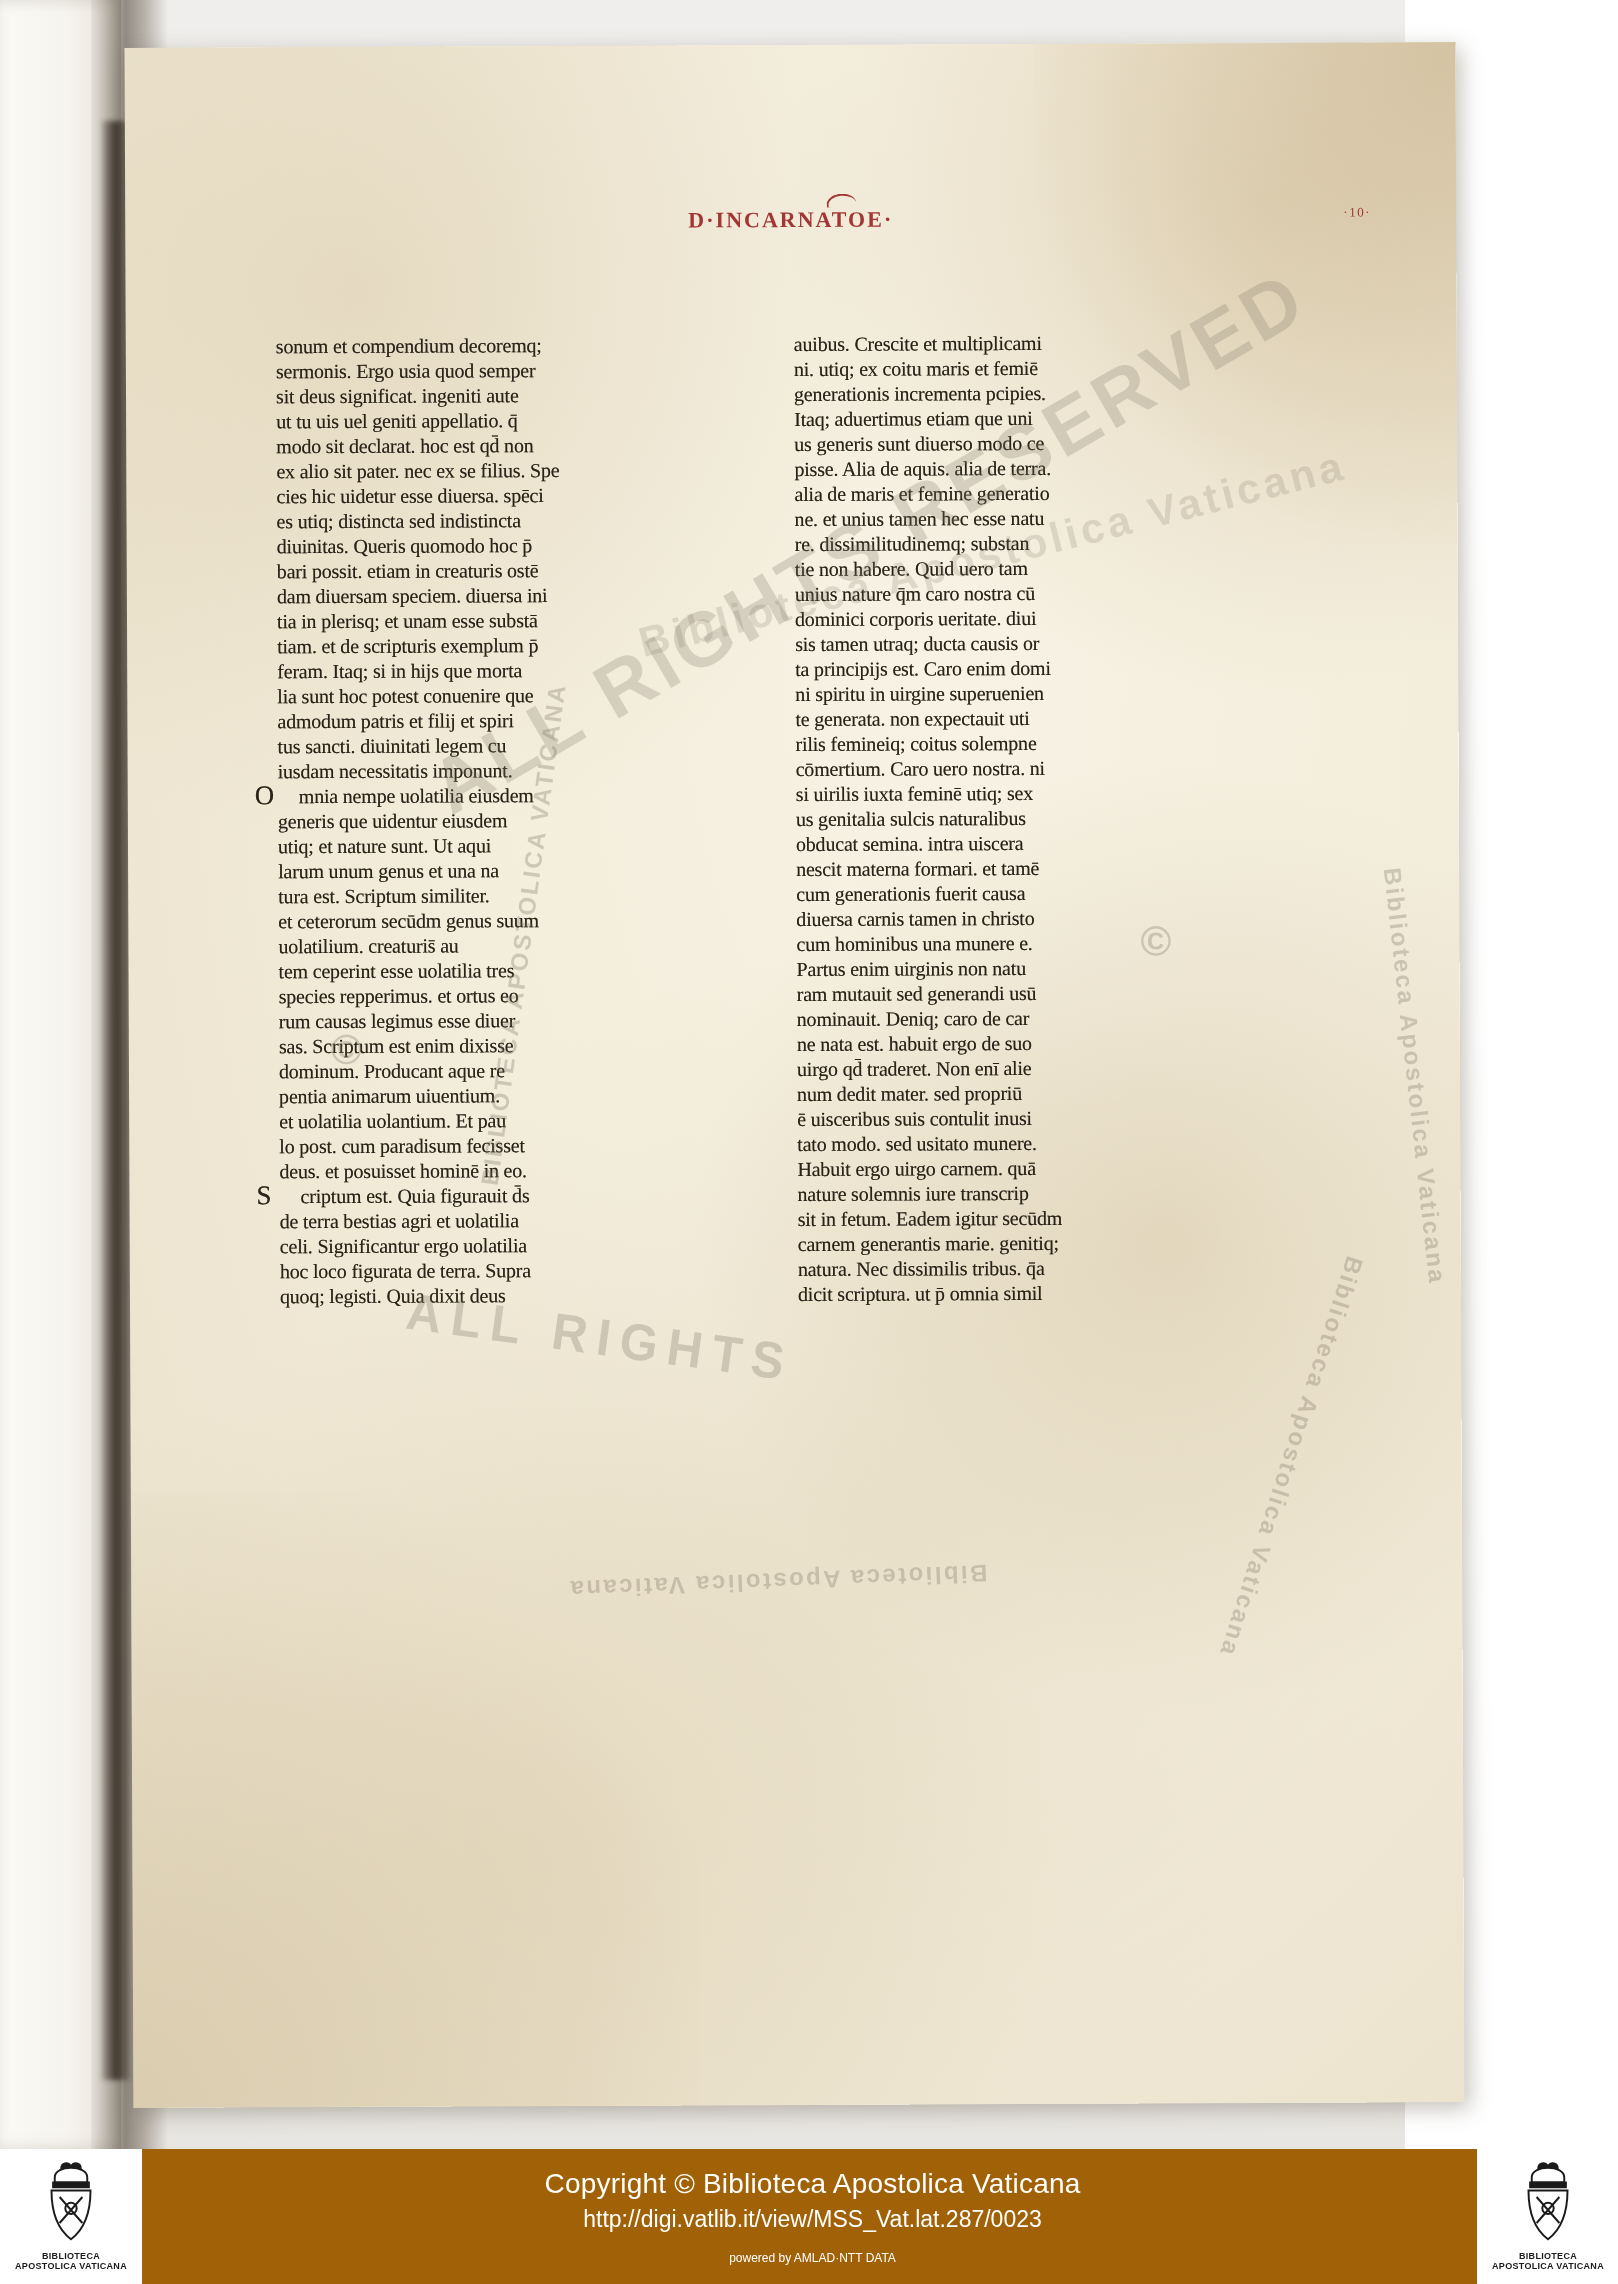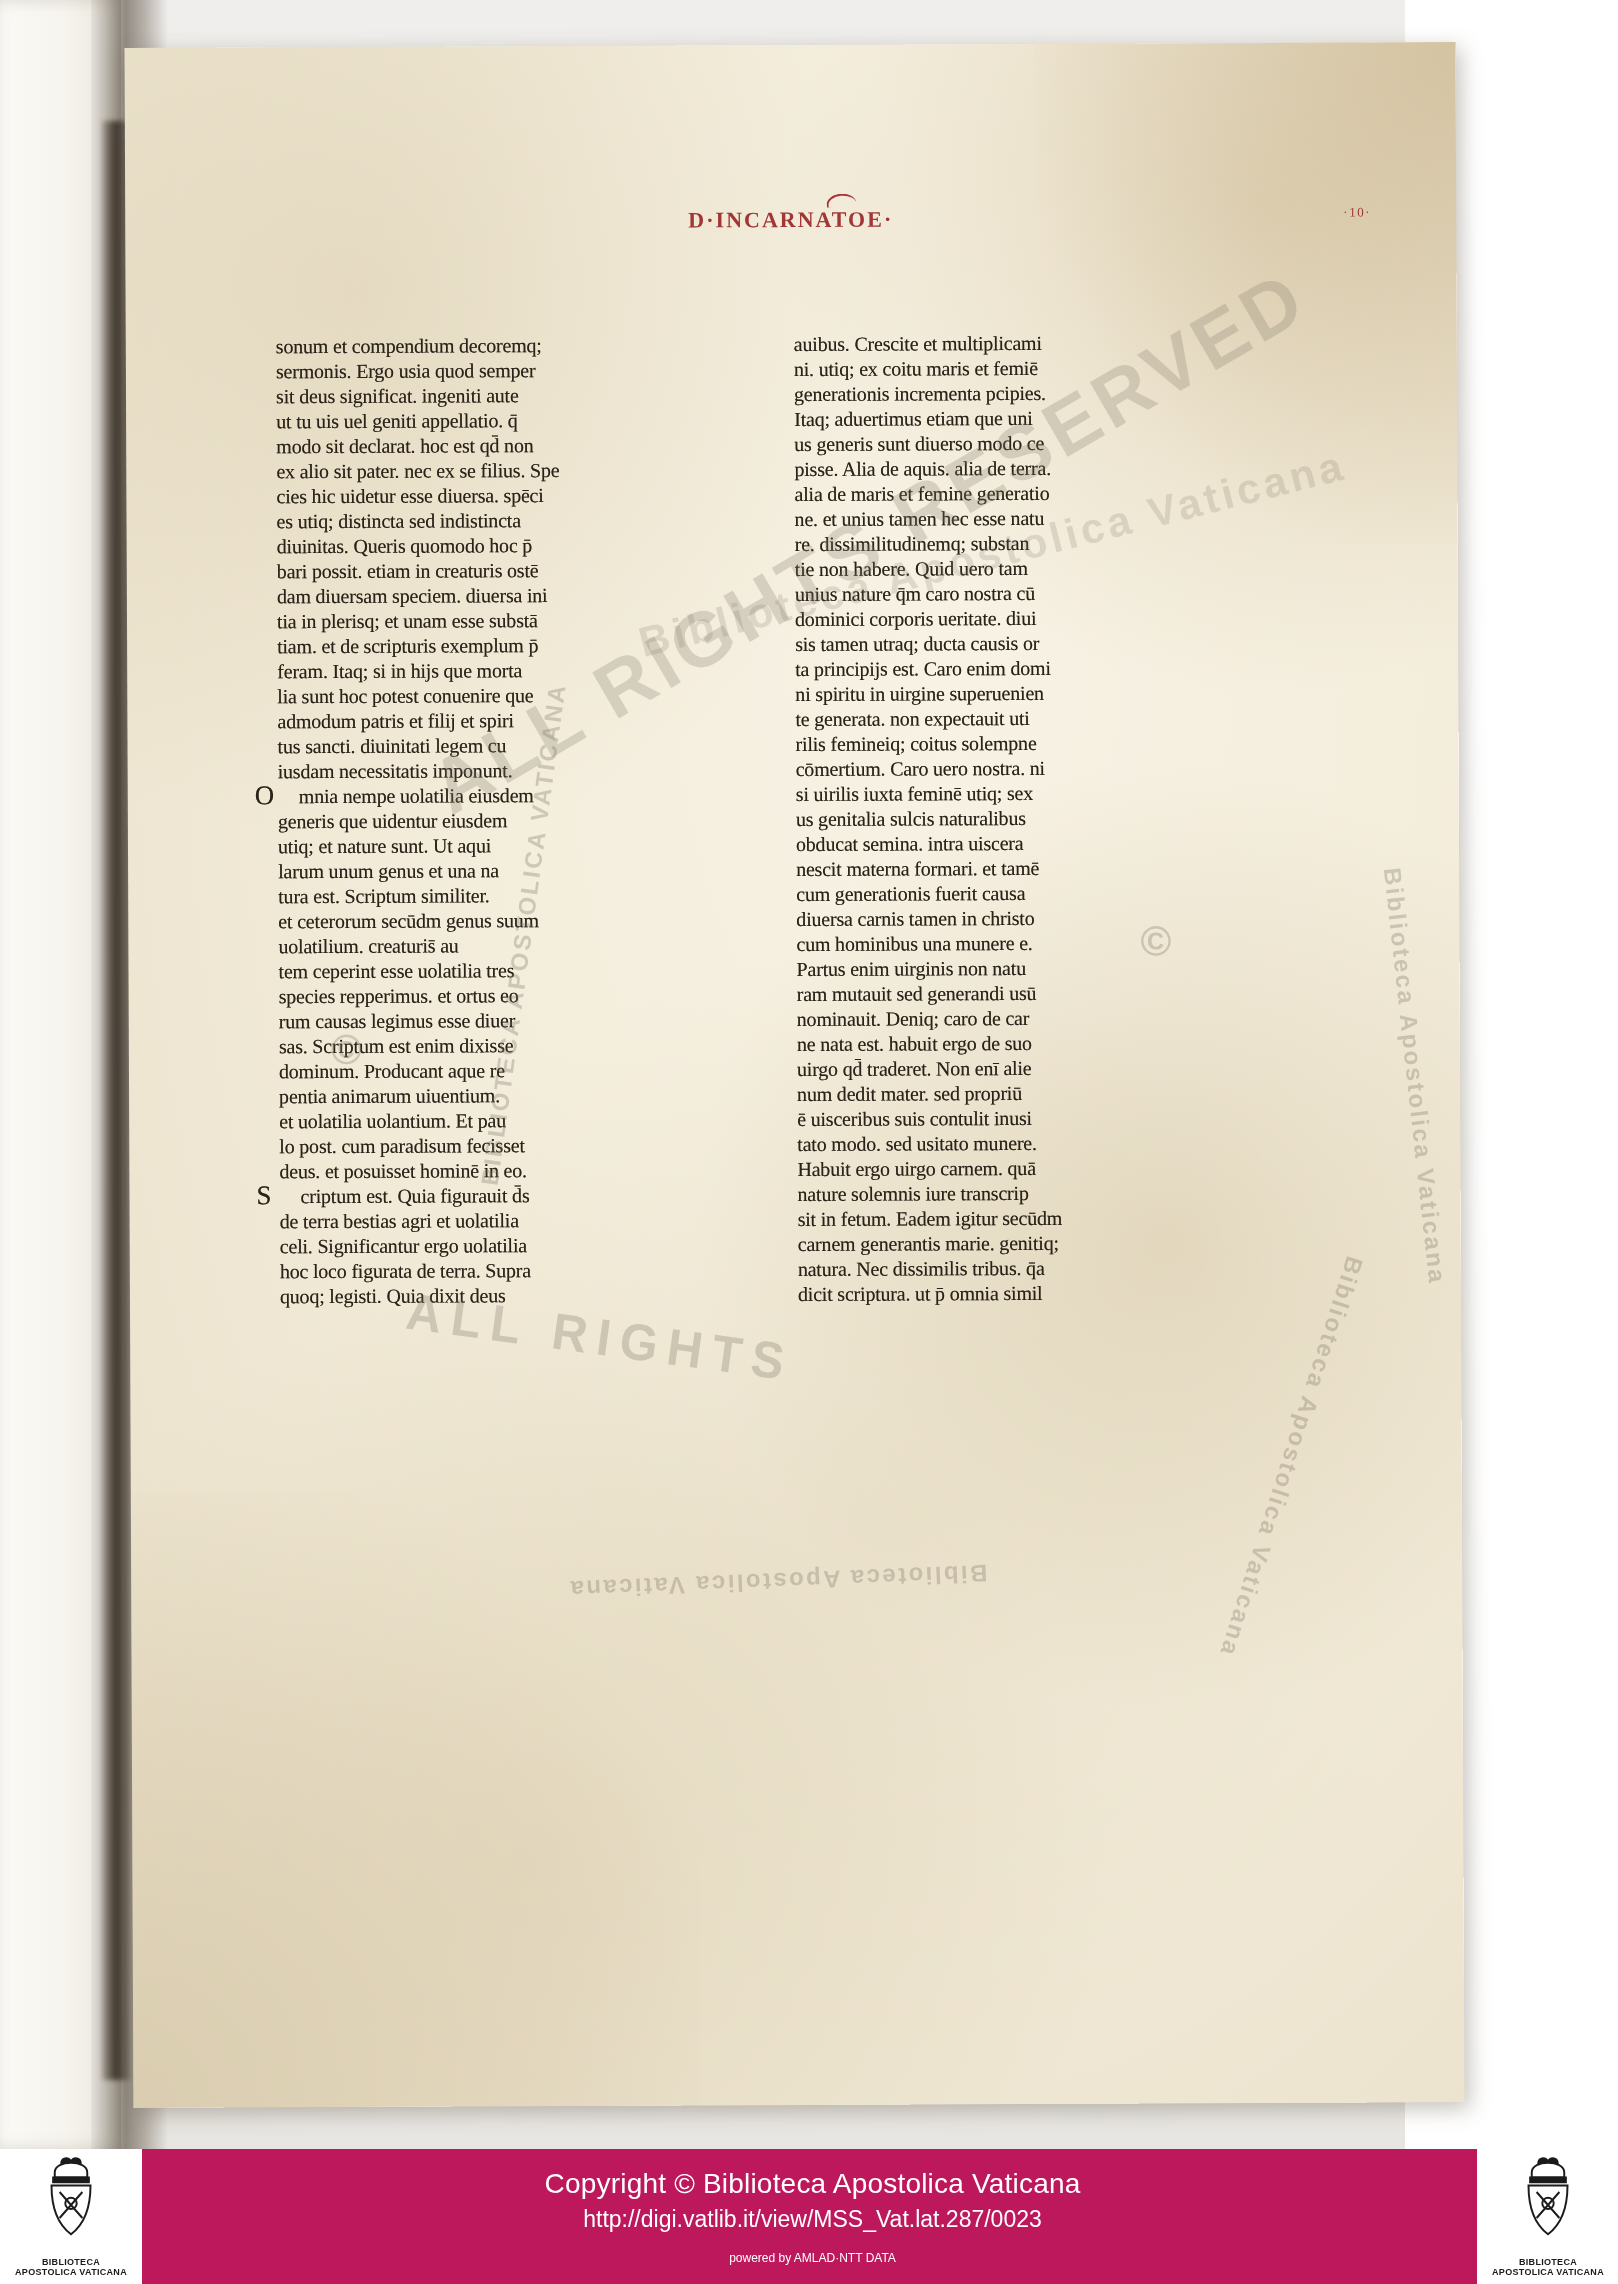--- a/index.html
+++ b/index.html
@@ -241,21 +241,21 @@
     width: 1619px;
     height: 135px;
     background: #ffffff;
   }
   #footer-band {
     position: absolute;
     left: 142px;
     right: 142px;
     top: 0;
     bottom: 0;
-    background: #be185d;
+    background: #a16207;
     color: #ffffff;
     display: flex;
     flex-direction: column;
     align-items: center;
     justify-content: center;
     padding-left: 6px;
   }
   #footer-copy {
     font-family: "Liberation Sans", sans-serif;
     font-size: 28px;
@@ -272,21 +272,21 @@
     font-size: 12px;
   }
   .crest {
     position: absolute;
     bottom: 6.5px;
     width: 129px;
     height: 125px;
     display: flex;
     flex-direction: column;
     align-items: center;
-    justify-content: space-between;
+    justify-content: center;
     color: #1b1b1b;
   }
   #crest-left  { left: 6.5px; }
   #crest-right { right: 6.5px; }
   .crest .crest-label {
     font-family: "Liberation Sans", sans-serif;
     font-size: 9px;
     font-weight: 700;
     letter-spacing: 0.3px;
     text-align: center;

